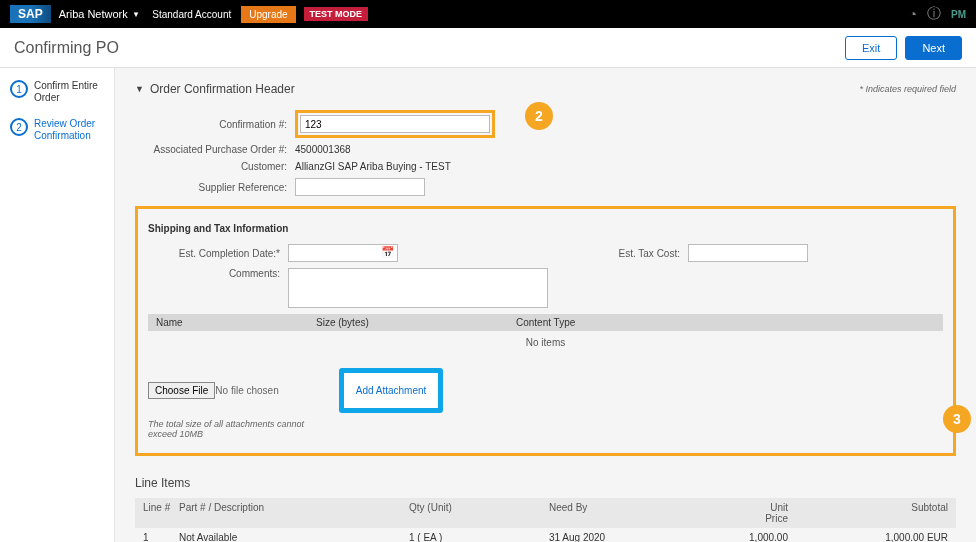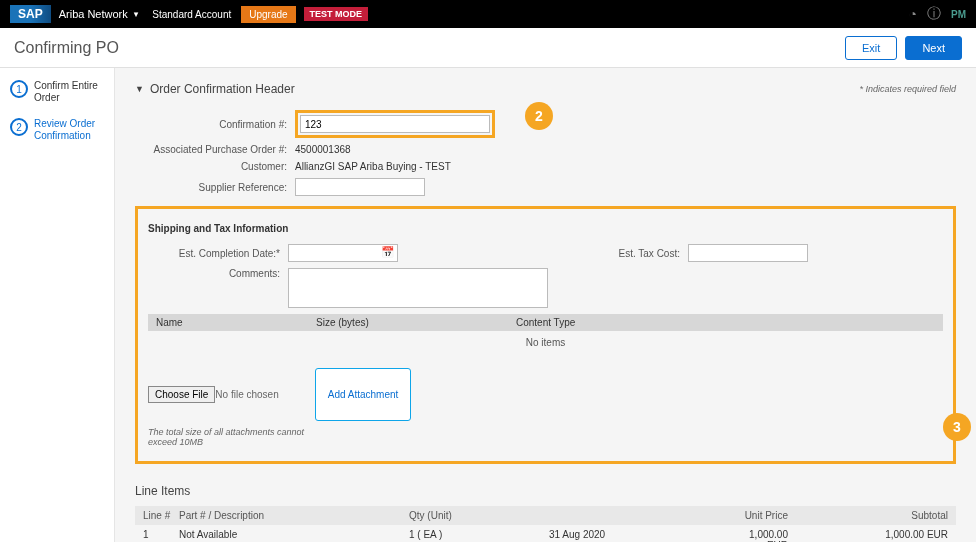--- a/index.html
+++ b/index.html
@@ -46,21 +46,21 @@
   .textarea { border: 1px solid #bbb; width: 260px; height: 40px; font-size: 10px; padding: 2px; resize: none; }
   .tax-input { border: 1px solid #bbb; width: 120px; height: 18px; padding: 2px; font-size: 10px; }
   .attach-title { font-size: 10px; font-weight: bold; margin: 16px 0 4px; }
   .attach-header { background: #d7d7d7; display: flex; padding: 3px 8px; font-size: 10px; }
   .ah-name { width: 160px; }
   .ah-size { width: 200px; }
   .no-items { text-align: center; font-size: 10px; color: #555; padding: 6px 0; }
   .file-row { display: flex; align-items: center; margin-top: 14px; }
   .choose-file-btn { border: 1px solid #888; background: #efefef; padding: 2px 6px; font-size: 10px; cursor: pointer; }
   .no-file { font-size: 10px; color: #666; }
-  .add-attach-btn { border: 1px solid #0ea5e9; background: #fff; color: #0a6ed1; padding: 20px 12px; font-size: 10px; cursor: pointer; border-radius: 3px; margin-left: 36px; }
+  .add-attach-btn { border: 5px solid #0ea5e9; background: #fff; color: #0a6ed1; padding: 12px 12px; font-size: 10px; cursor: pointer; border-radius: 3px; margin-left: 60px; }
   .file-note { font-size: 9px; font-style: italic; color: #666; margin-top: 6px; max-width: 180px; }
   .line-items { margin-top: 20px; }
   .li-title { font-size: 12px; color: #444; margin-bottom: 8px; }
   .li-header { background: #e8e8e8; display: flex; padding: 4px 8px; font-size: 10px; color: #555; }
   .col-ln { width: 36px; }
   .col-part { width: 230px; }
   .col-qty { width: 140px; }
   .col-need { width: 200px; }
   .col-price { flex: 1; text-align: right; padding-right: 60px; }
   .col-sub { width: 100px; text-align: right; }
@@ -173,20 +173,21 @@
 
       <div class="callout" style="right:-18px; bottom:20px; top:auto;">3</div>
     </div>
 
     <div class="line-items">
       <div class="li-title">Line Items</div>
       <div class="li-header">
         <div class="col-ln">Line #</div>
         <div class="col-part">Part # / Description</div>
         <div class="col-qty">Qty (Unit)</div>
+        <div class="col-need">Need By</div>
         <div class="col-price">Unit Price</div>
         <div class="col-sub">Subtotal</div>
       </div>
       <div class="li-row">
         <div class="col-ln">1</div>
         <div class="col-part">Not Available</div>
         <div class="col-qty">1 ( EA )</div>
         <div class="col-need">31 Aug 2020</div>
         <div class="col-price">1,000.00 EUR</div>
         <div class="col-sub">1,000.00 EUR</div>

